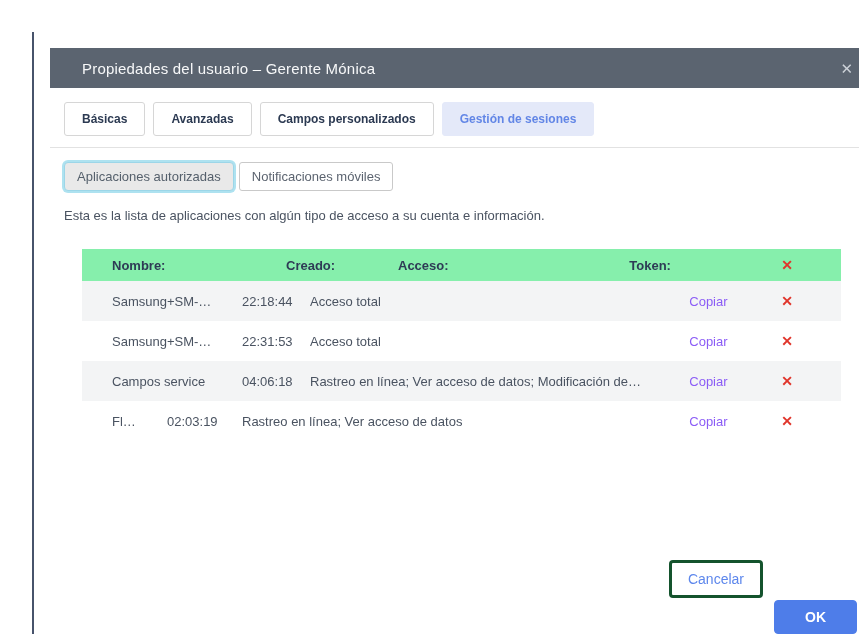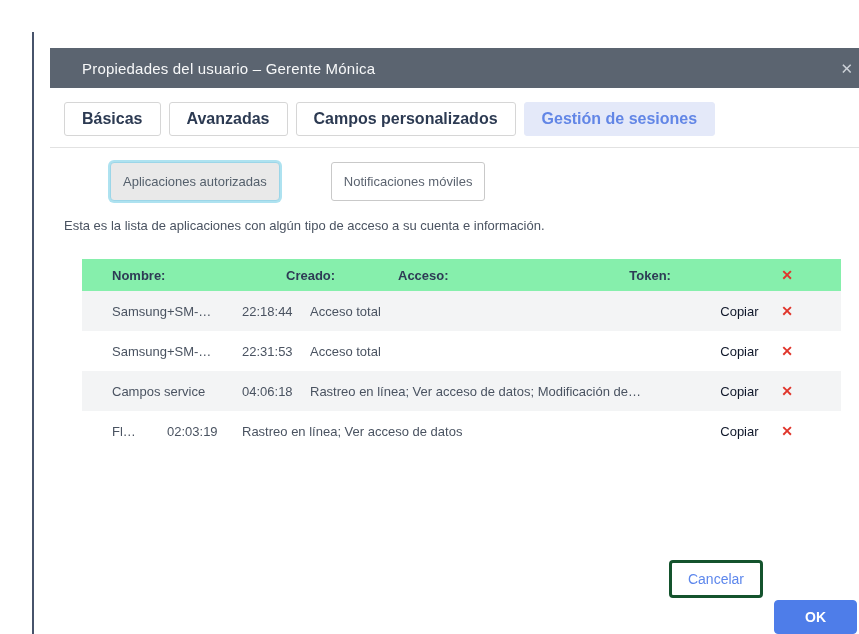--- a/index.html
+++ b/index.html
@@ -52,51 +52,50 @@
     flex: 0 0 auto;
   }
   .tab {
     height: 34px;
     display: inline-flex;
     align-items: center;
     padding: 0 17px;
     background: #ffffff;
     border: 1px solid #d6d6d6;
     border-radius: 3px;
-    font-size: 16px;
+    font-size: 12px;
     font-weight: 700;
     color: #2c3a52;
     cursor: pointer;
     white-space: nowrap;
   }
   .tab--active {
     background: #e4e9f9;
     border-color: #e4e9f9;
     color: #6286e6;
   }
   
   .subtabs-row {
     display: flex;
     gap: 5px;
     padding: 14px 14px 0 14px;
     flex: 0 0 auto;
   }
   .subtab {
-    height: 39px;
+    height: 29px;
     display: inline-flex;
     align-items: center;
     padding: 0 12px;
     font-size: 13px;
     color: #5c6470;
     background: #ffffff;
     border: 1px solid #c9c9c9;
     border-radius: 3px;
     cursor: pointer;
     white-space: nowrap;
-    margin-left: 46px;
   }
   .subtab--selected {
     background: #e9e9e9;
     border: 1px solid #9cd6e8;
     box-shadow: 0 0 0 2px #aee2f0;
     border-radius: 4px;
     color: #55606c;
   }
   
   .description {
@@ -128,24 +127,23 @@
   .t-row--striped { background: #f3f4f5; }
   .cell { padding-left: 14px; white-space: nowrap; overflow: hidden; }
   .cell-name    { flex: 0 0 130px; text-overflow: ellipsis; }
   .cell-created { flex: 0 0 68px; }
   .cell-access  { flex: 1 1 auto; min-width: 0; text-overflow: ellipsis; }
   .cell-token   { flex: 0 0 106px; }
   .cell-delete  { flex: 0 0 32px; padding-left: 0; text-align: left; overflow: visible; }
   .t-row--compact .cell-name    { flex: 0 0 55px; }
   .t-row--compact .cell-created { flex: 0 0 75px; }
   .copy-link {
-    color: #0f172a;
+    color: #8b5cf6;
     cursor: pointer;
     text-decoration: none;
-    margin-left: 31px;
   }
   .delete-x {
     color: #e0352b;
     font-weight: 700;
     font-size: 14px;
     cursor: pointer;
     line-height: 1;
   }
   
   .spacer { flex: 1 1 auto; }

